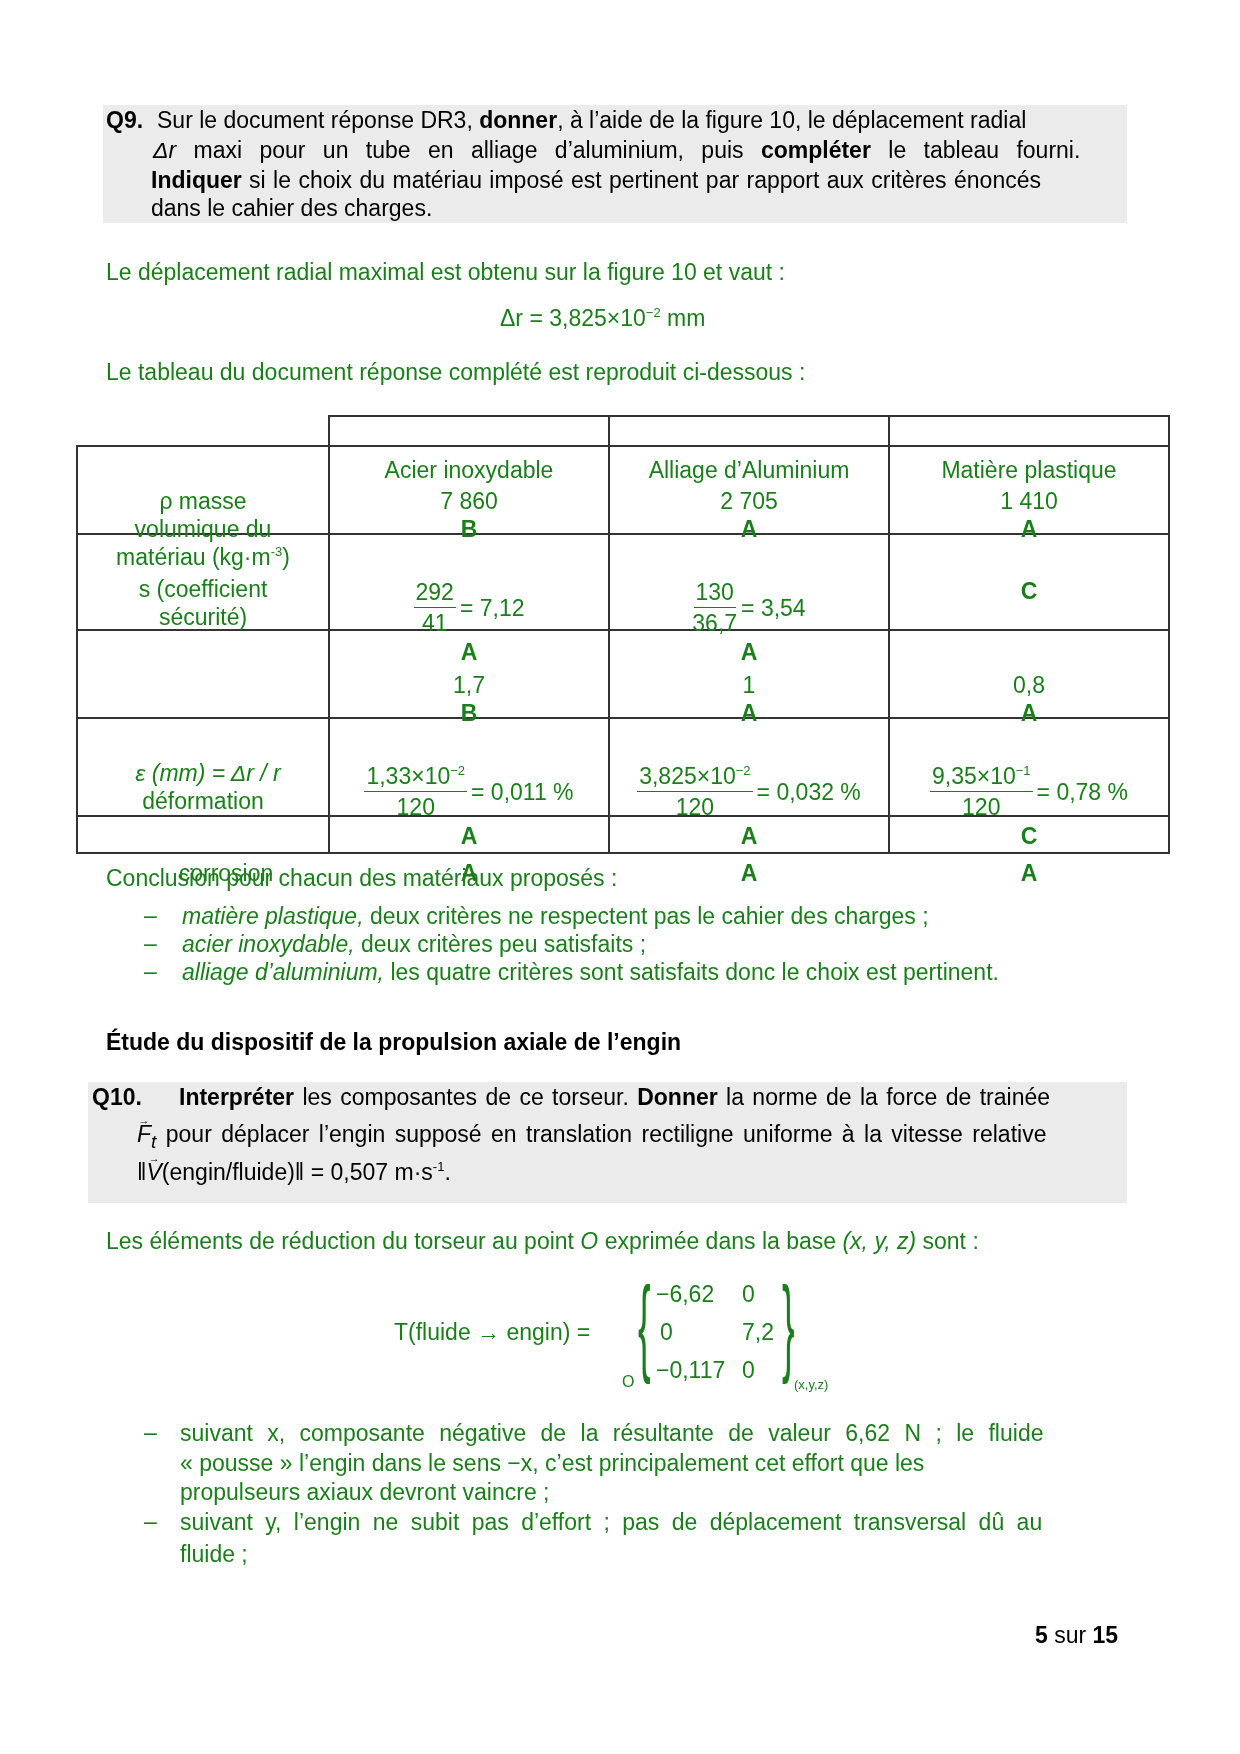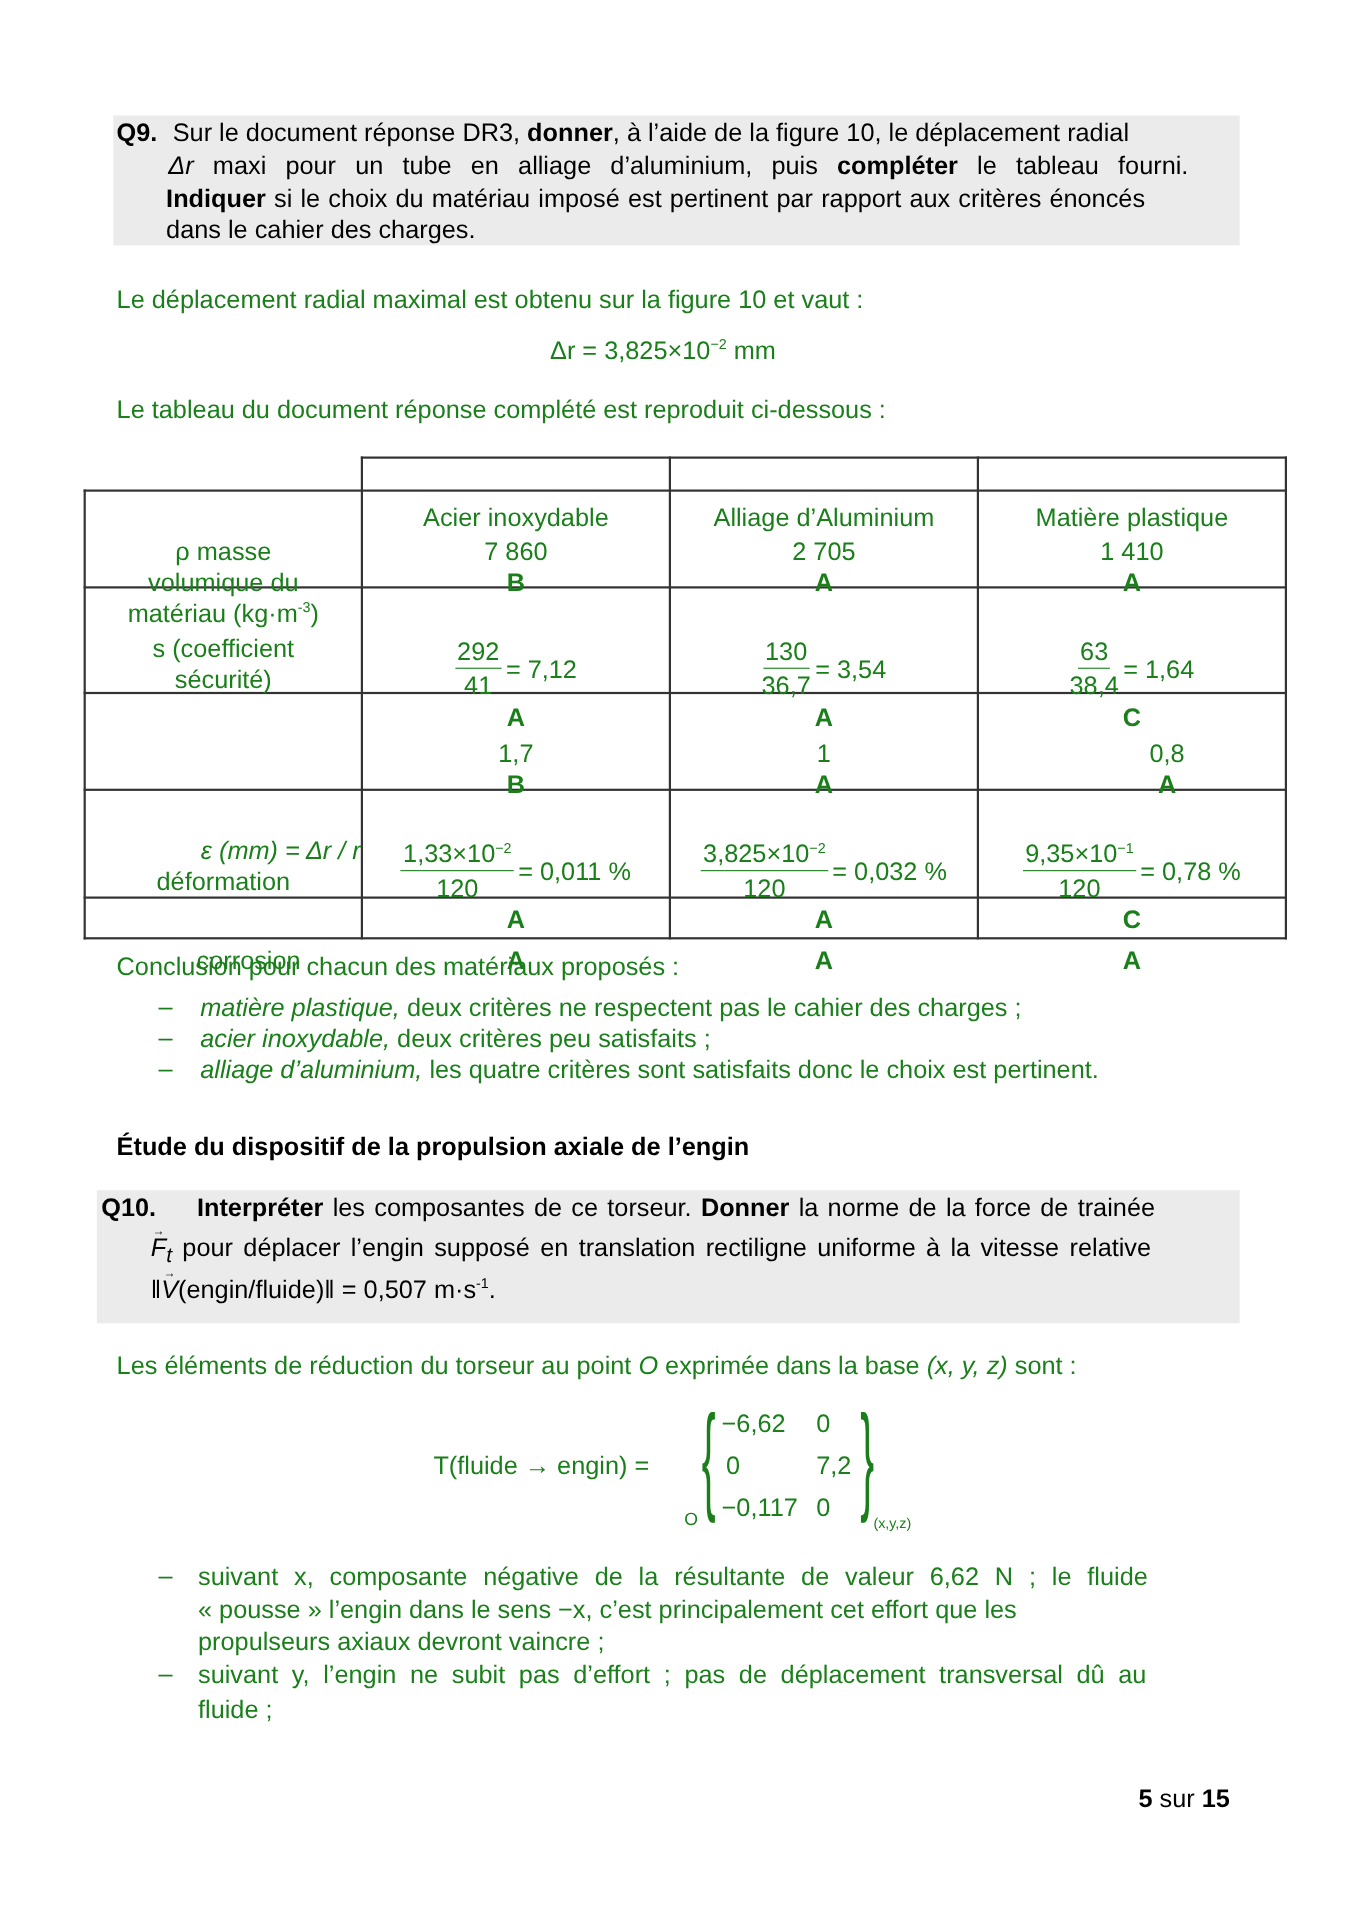--- a/index.html
+++ b/index.html
@@ -110,45 +110,38 @@
     <div class="fracrow">
         <span class="frac">
           <span class="num">130</span>
           <span class="den">36,7</span>
         </span>
         <span>= 3,54</span>
       </div>
     <div class="grade">A</div>
   </div>
   <div class="cell" style="left:814px; top:122px; width:278px;">
-    <div class="fracrow">
-        <span class="frac">
-          <span class="num">63</span>
-          <span class="den">38,4</span>
-        </span>
-        <span>= 1,64</span>
-      </div>
     <div class="grade">C</div>
   </div>
 
   <div class="cell" style="left:254px; top:216px; width:278px;">
     <div>1,7</div>
     <div class="grade">B</div>
   </div>
   <div class="cell" style="left:534px; top:216px; width:278px;">
     <div>1</div>
     <div class="grade">A</div>
   </div>
-  <div class="cell" style="left:814px; top:216px; width:278px;padding-left:32px;">
+  <div class="cell" style="left:814px; top:216px; width:278px;">
     <div>0,8</div>
     <div class="grade">A</div>
   </div>
 
   <div class="cell" style="left:2px; top:304px; width:250px;">
-    <div style="text-align:right; padding-left:10px;" class="i">ε  (mm) = Δr / r</div>
+    <div style="text-align:center; padding-left:10px;" class="i">ε  (mm) = Δr / r</div>
     <div>déformation</div>
   </div>
   <div class="cell" style="left:254px; top:306px; width:278px;">
     <div class="fracrow">
         <span class="frac">
           <span class="num"><span>1,33×10</span><sup>−2</sup></span>
           <span class="den">120</span>
         </span>
         <span>= 0,011 %</span>
       </div>

